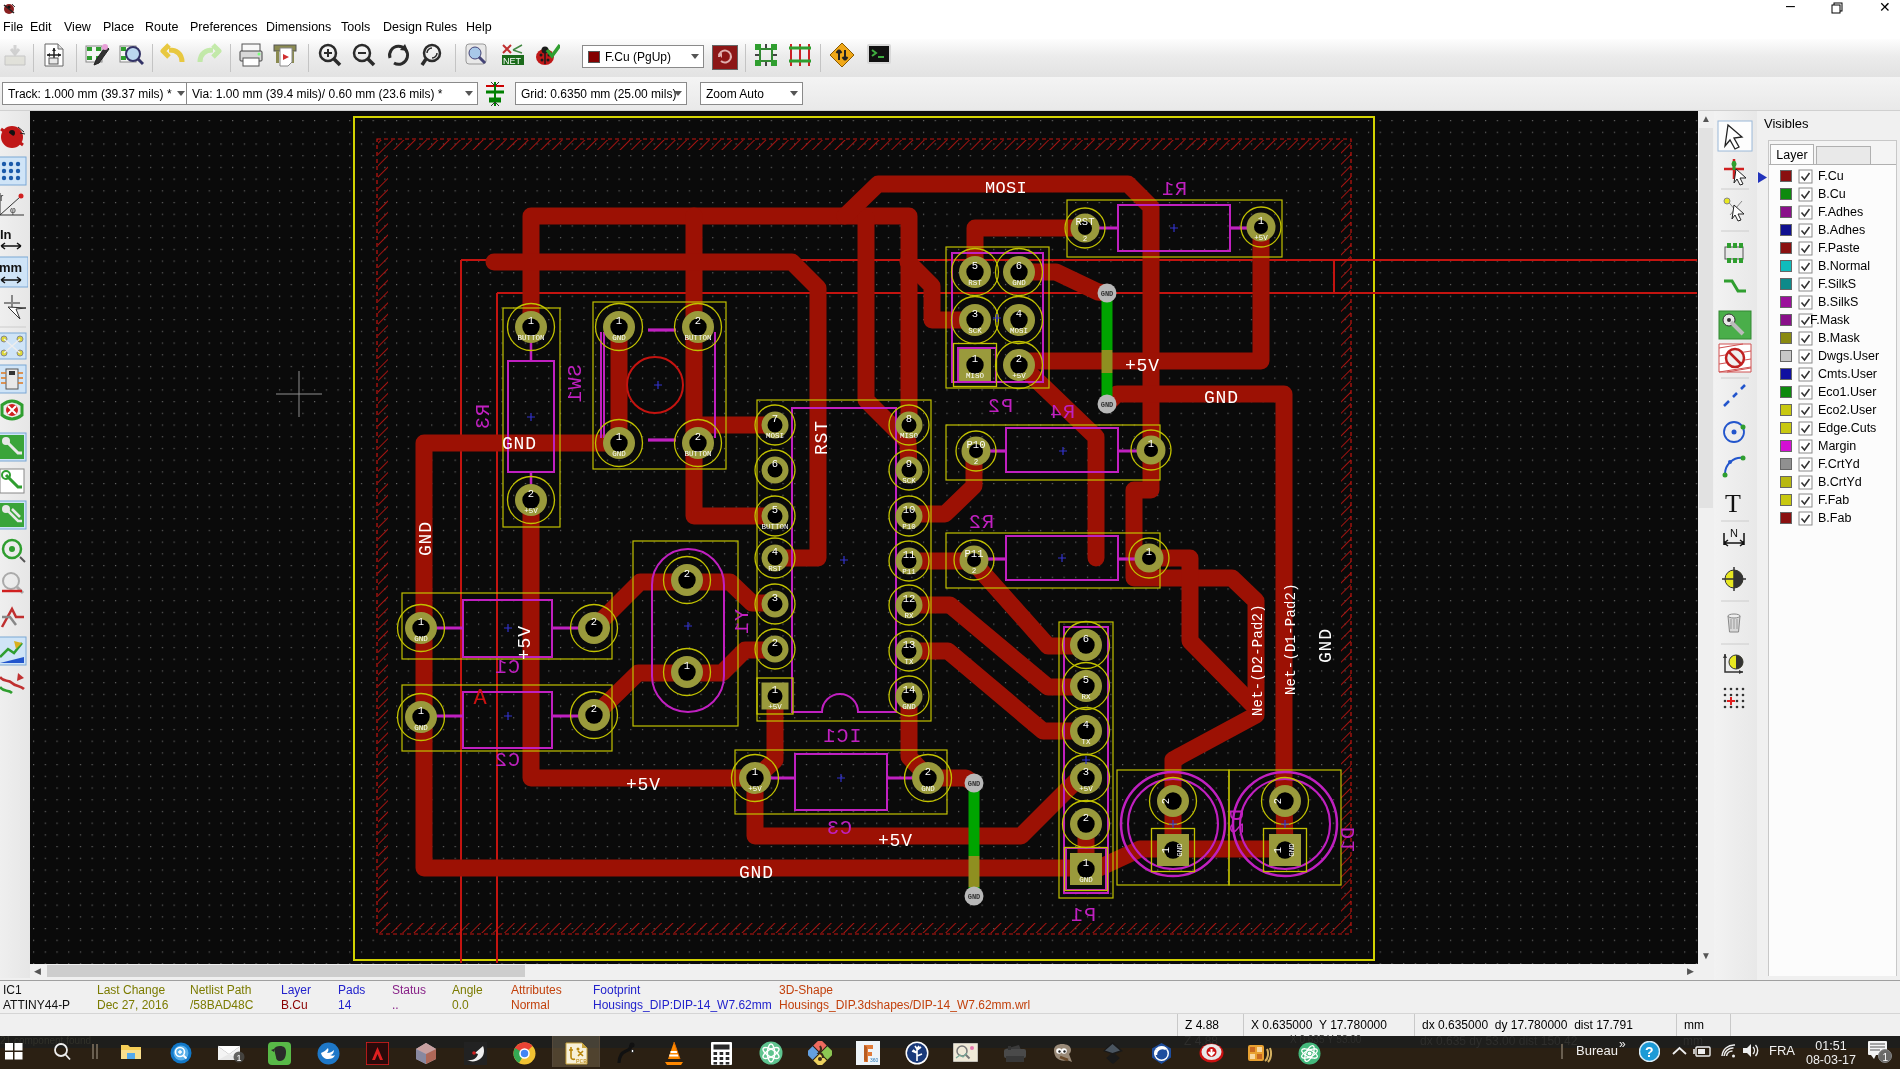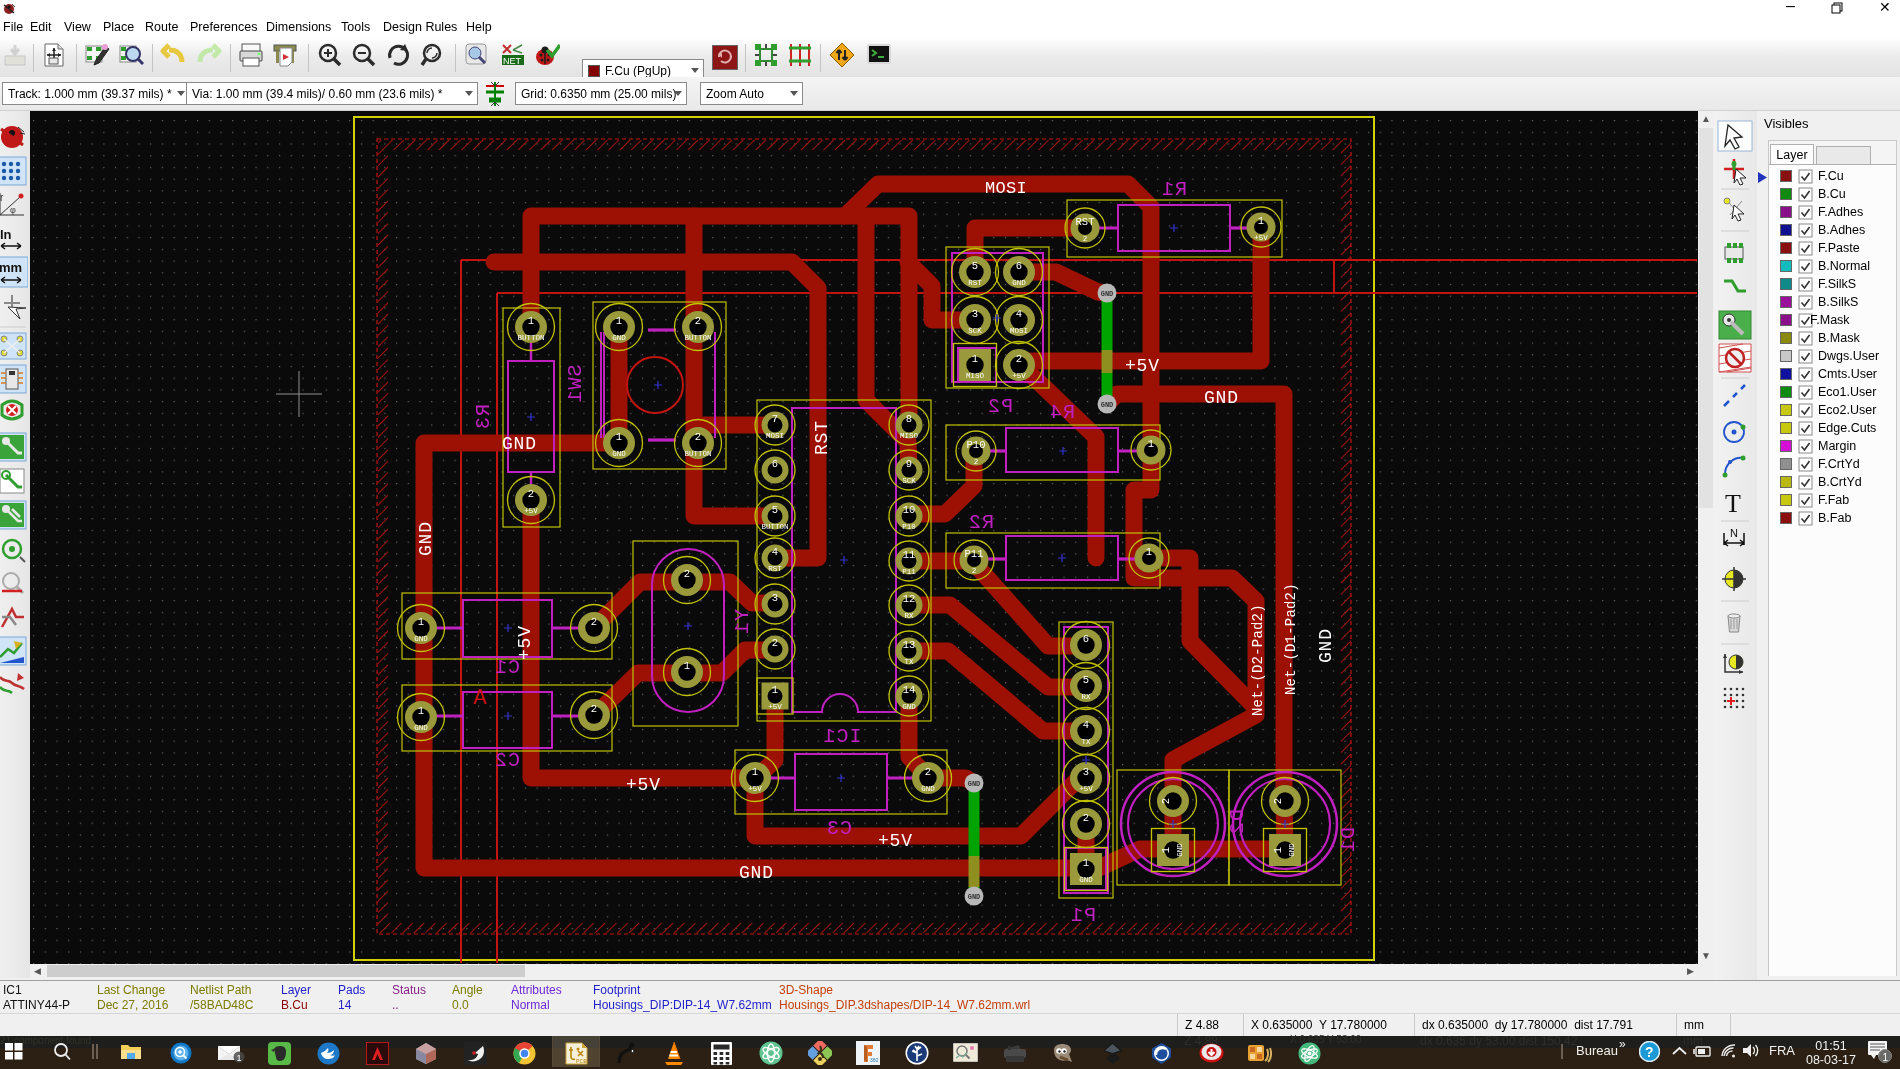--- a/index.html
+++ b/index.html
@@ -138,21 +138,21 @@
  <svg class="tico" style="left:534px" viewBox="0 0 26 26">
       <ellipse cx="11" cy="15" rx="9" ry="8" fill="#c01818"></ellipse>
       <circle cx="11" cy="8" r="3.5" fill="#1a1a1a"></circle>
       <path d="M11 11 v11" stroke="#1a1a1a" stroke-width="1.5"></path>
       <circle cx="7" cy="13" r="1.5" fill="#1a1a1a"></circle>
       <circle cx="15" cy="13" r="1.5" fill="#1a1a1a"></circle>
       <circle cx="8" cy="18" r="1.5" fill="#1a1a1a"></circle>
       <circle cx="14" cy="18" r="1.5" fill="#1a1a1a"></circle>
       <path d="M13 8 l5 6 8-11" stroke="#2f9e2f" stroke-width="3.5" fill="none"></path>
     </svg>
- <div class="combo" style="left:582px;top:20px;width:122px"><span style="display:inline-block;width:12px;height:12px;background:#840000;border:1px solid #555;vertical-align:-2px;margin-right:5px"></span>F.Cu (PgUp)<span class="arr"></span></div>
+ <div class="combo" style="left:582px;top:6px;width:122px"><span style="display:inline-block;width:12px;height:12px;background:#840000;border:1px solid #555;vertical-align:-2px;margin-right:5px"></span>F.Cu (PgUp)<span class="arr"></span></div>
  <div style="position:absolute;left:712px;top:6px;width:26px;height:25px;background:#8c1616;border:1px solid #666"><svg width="24" height="23">
         <path d="M6 11 a6 6 0 1 1 2 4" fill="none" stroke="#e0b0b0" stroke-width="2"></path>
         <path d="M5 8 l4 -1 v5z" fill="#e0b0b0"></path>
       </svg></div>
  <div class="tsep" style="left:745px"></div>
  <svg class="tico" style="left:753px" viewBox="0 0 26 26">
       <rect x="7" y="7" width="12" height="12" fill="none" stroke="#338833" stroke-width="2"></rect>
       <rect x="2" y="2" width="6" height="6" fill="#2f9e2f"></rect>
       <rect x="18" y="2" width="6" height="6" fill="#2f9e2f"></rect>
       <rect x="2" y="18" width="6" height="6" fill="#2f9e2f"></rect>
@@ -985,21 +985,21 @@
  <div style="position:absolute;right:0;top:0;width:15px;height:14px;color:#555;font-size:9px;text-align:center;line-height:14px">▶</div>
 </div>
 <div id="status1">
  <div class="s1col" style="left:3px;top:2px;color:#111">IC1<br>ATTINY44-P</div>
  <div class="s1col" style="left:97px;top:2px;color:#7b7b00">Last Change<br>Dec 27, 2016</div>
  <div class="s1col" style="left:190px;top:2px;color:#7b7b00">Netlist Path<br>/58BAD48C</div>
  <div class="s1col" style="left:281px;top:2px;color:#2222cc">Layer<br><span style="color:#8b0000">B.Cu</span></div>
  <div class="s1col" style="left:338px;top:2px;color:#2222cc">Pads<br>14</div>
  <div class="s1col" style="left:392px;top:2px;color:#882288">Status<br>..</div>
  <div class="s1col" style="left:452px;top:2px;color:#7b7b00">Angle<br>0.0</div>
- <div class="s1col" style="left:511px;top:2px;color:#6d28d9">Attributes<br>Normal</div>
+ <div class="s1col" style="left:511px;top:2px;color:#c2410c">Attributes<br>Normal</div>
  <div class="s1col" style="left:593px;top:2px;color:#2222cc">Footprint<br>Housings_DIP:DIP-14_W7.62mm</div>
  <div class="s1col" style="left:779px;top:2px;color:#c2410c">3D-Shape<br>Housings_DIP.3dshapes/DIP-14_W7.62mm.wrl</div>
 </div>
 <div id="status2">
  <div style="position:absolute;left:1177px;top:0;width:1px;height:22px;background:#c9c9c9"></div>
  <div class="s1col" style="left:1185px;top:4px">Z 4.88</div>
  <div style="position:absolute;left:1243px;top:0;width:1px;height:22px;background:#c9c9c9"></div>
  <div class="s1col" style="left:1251px;top:4px">X 0.635000&nbsp;&nbsp;Y 17.780000</div>
  <div style="position:absolute;left:1414px;top:0;width:1px;height:22px;background:#c9c9c9"></div>
  <div class="s1col" style="left:1422px;top:4px">dx 0.635000&nbsp;&nbsp;dy 17.780000&nbsp;&nbsp;dist 17.791</div>

